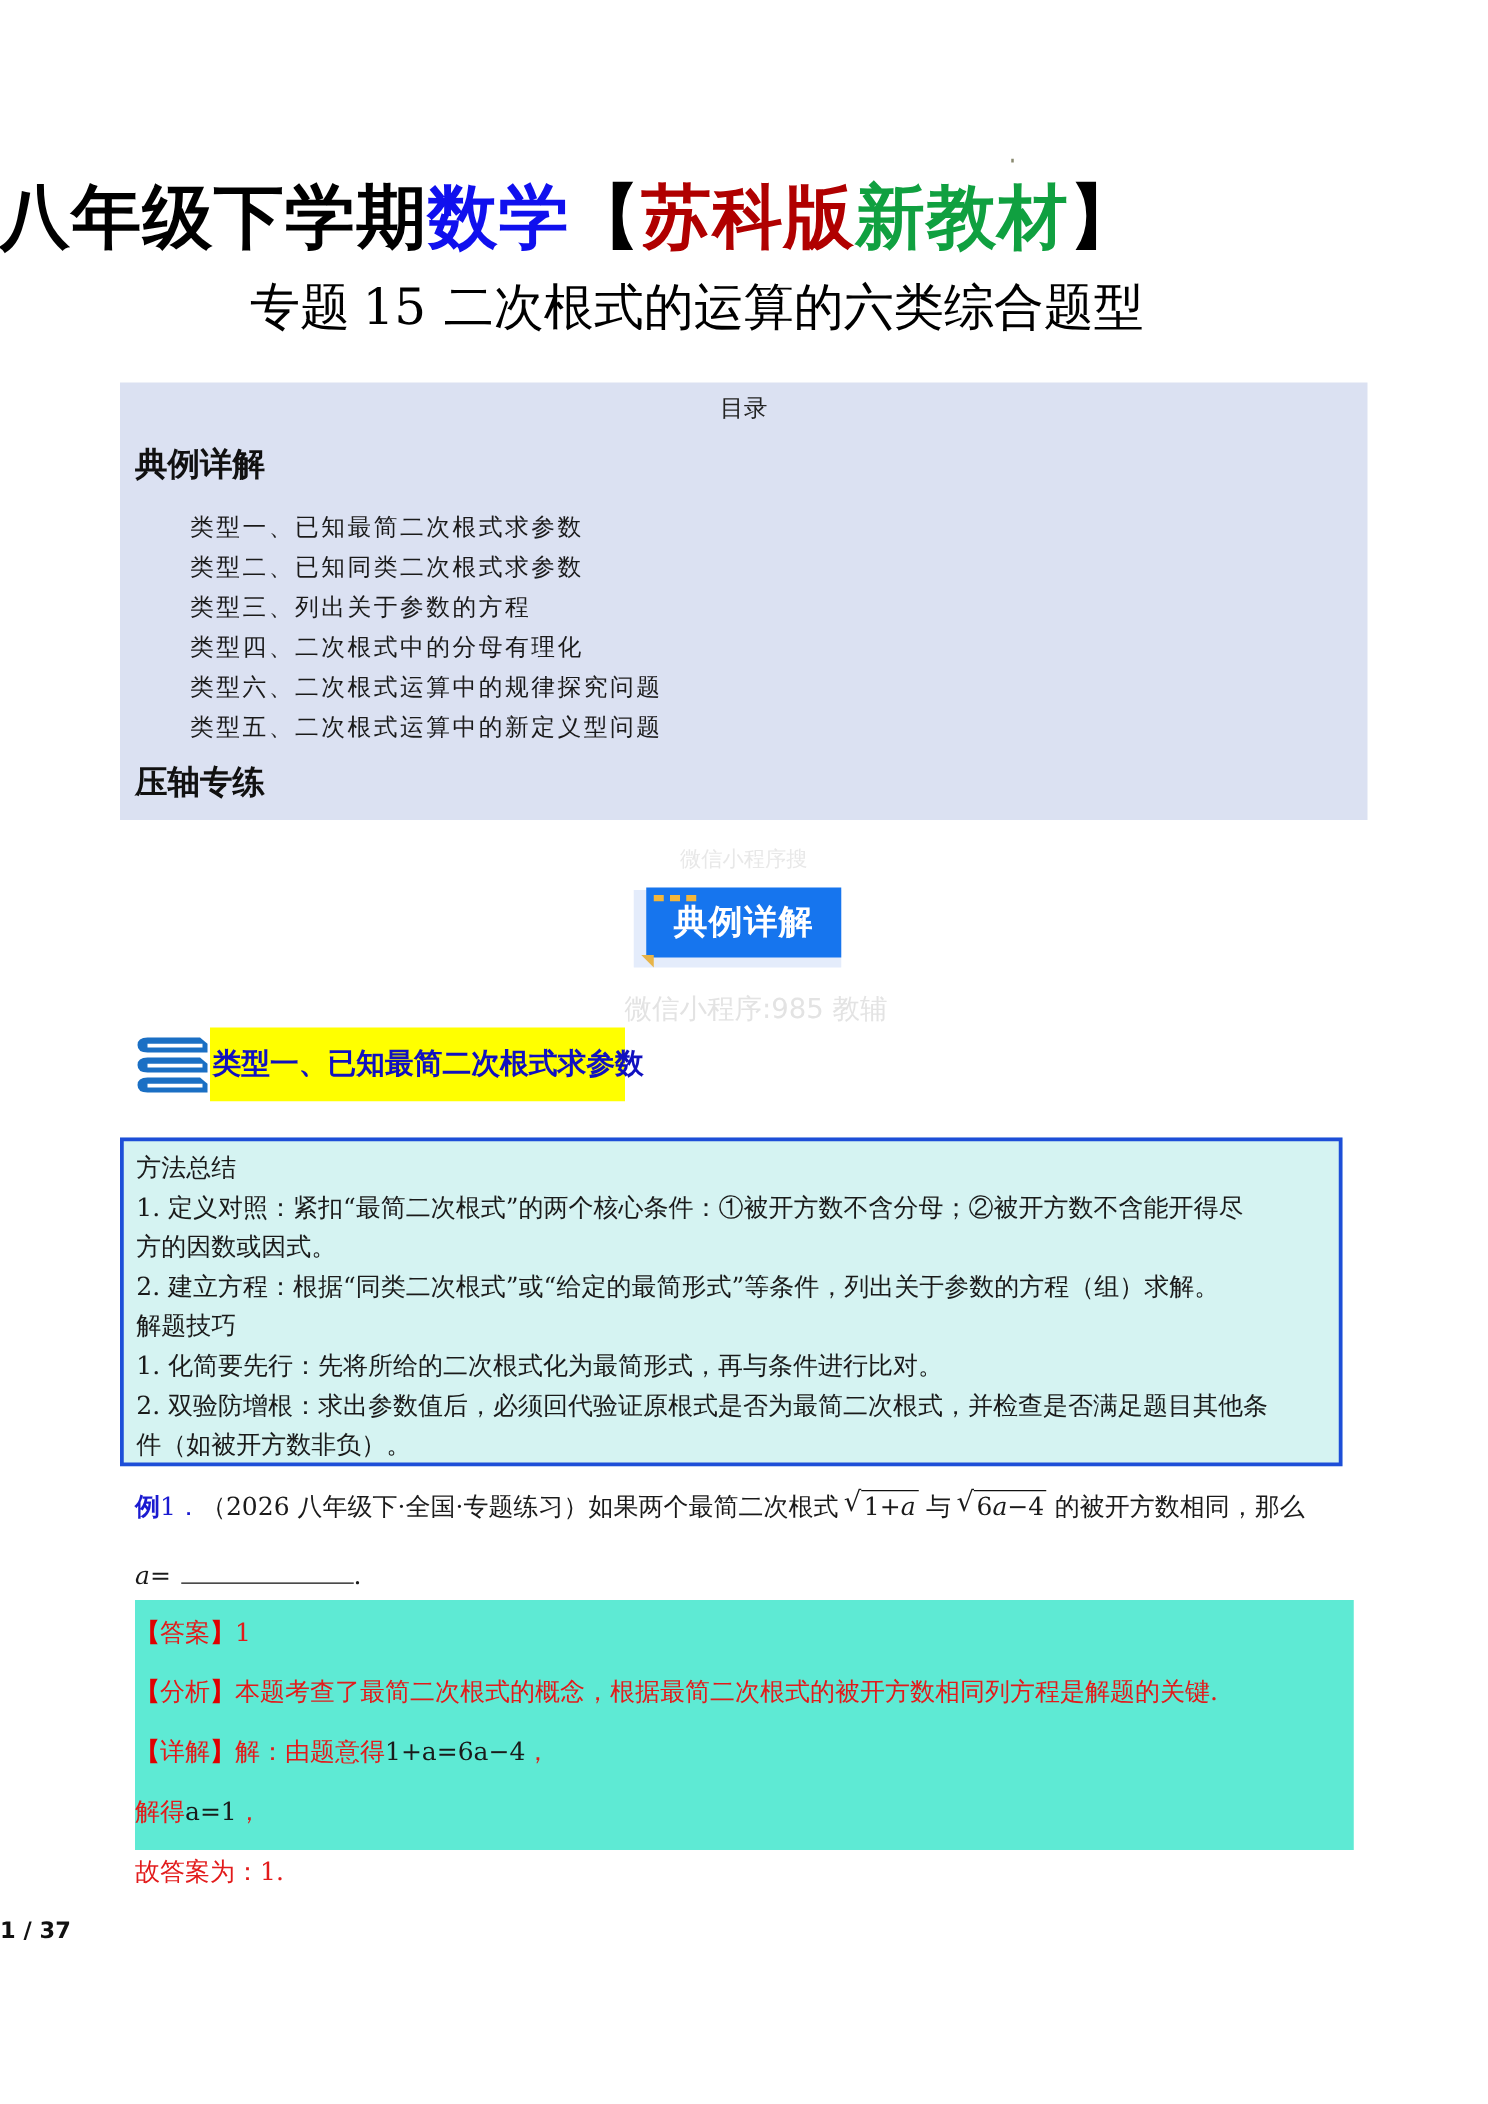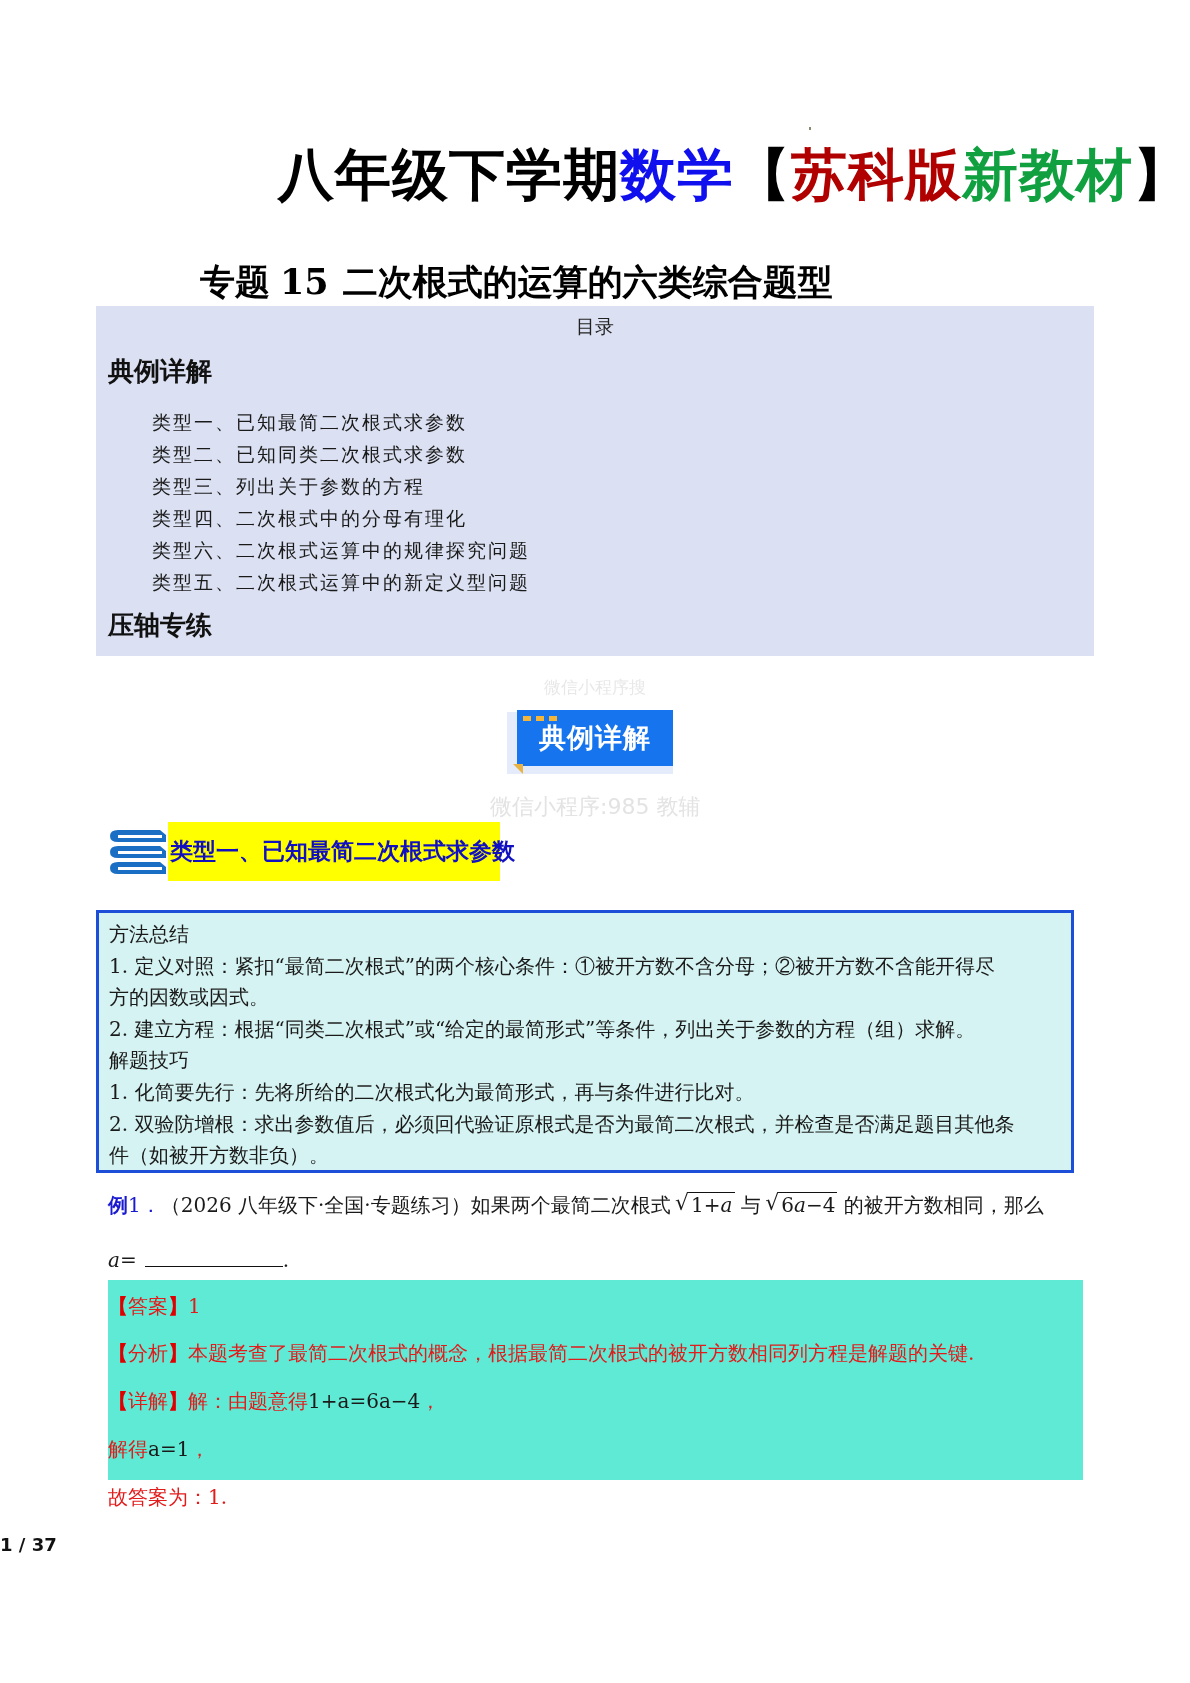--- a/index.html
+++ b/index.html
@@ -4,55 +4,55 @@
 <style>
   * { box-sizing: border-box; margin: 0; padding: 0; }
   html, body { width: 1190px; height: 1683px; background: #ffffff; overflow: hidden; }
   body { position: relative; font-family: "DejaVu Serif", "Liberation Serif", serif; color: #000; }
 
   .abs { position: absolute; }
 
   .stray-dot { left: 809px; top: 127px; width: 2px; height: 3px; background: #8a8a70; }
 
   .main-title {
-    left: 0; top: 140px; width: 1190px; text-align: right;
+    left: 0; top: 140px; width: 1190px; text-align: left;
     font-family: "DejaVu Sans", "Liberation Sans", sans-serif;
     font-weight: bold; font-size: 56px; line-height: 70px; letter-spacing: 1px;
     white-space: nowrap;
   }
   .main-title .c-black { color: #000000; }
   .main-title .c-blue { color: #1010ee; }
   .main-title .c-red { color: #b00000; }
   .main-title .c-green { color: #10a040; }
 
   .sub-title {
     left: 200px; top: 218px; width: 800px;
     font-family: "DejaVu Sans", "Liberation Sans", sans-serif;
-    font-weight: bold; font-size: 35px; line-height: 56px; white-space: nowrap; margin-top: 36px;
+    font-weight: normal; font-size: 40px; line-height: 56px; white-space: nowrap;
   }
   .sub-title .num { font-family: "DejaVu Serif", "Liberation Serif", serif; margin: 0 14px 0 10px; }
 
   
   .toc { left: 96px; top: 306px; width: 998px; height: 350px; background: #dbe1f2; }
   .toc-caption { position: absolute; left: 0; top: 8px; width: 100%; text-align: center; font-size: 19px; color: #222; }
   .toc-h { position: absolute; left: 12px; font-family: "DejaVu Sans", "Liberation Sans", sans-serif; font-weight: bold; font-size: 26px; color: #111; }
   .toc-h1 { top: 48px; }
   .toc-h2 { top: 302px; }
   .toc-list { position: absolute; left: 56px; top: 100px; list-style: none; }
   .toc-list li { font-size: 19px; line-height: 32px; height: 32px; color: #1a1a1a; letter-spacing: 2px; cursor: pointer; }
 
   
   .badge-watermark-top { left: 520px; top: 676px; width: 150px; text-align: center; font-size: 17px; color: #e8e8e8; font-family: "DejaVu Sans", sans-serif; }
   .badge-wrap { left: 495px; top: 700px; width: 190px; height: 78px; }
   .badge-shadow { position: absolute; left: 12px; top: 12px; width: 166px; height: 62px; background: #e4ecfb; }
   .badge { position: absolute; left: 22px; top: 10px; width: 156px; height: 56px; background: #1675ee; color: #fff; font-family: "DejaVu Sans", "Liberation Sans", sans-serif; font-weight: bold; font-size: 27px; line-height: 56px; text-align: center; letter-spacing: 1px; }
   .badge-dots { position: absolute; left: 28px; top: 6px; }
   .badge-dots span { display: inline-block; width: 8px; height: 5px; background: #f3b63a; margin-right: 5px; }
   .badge-fold { position: absolute; left: 18px; top: 64px; width: 0; height: 0; border-left: 10px solid transparent; border-top: 10px solid #e8b448; }
-  .badge-watermark { left: 490px; top: 792px; width: 220px; text-align: left; font-size: 22px; color: #e3e3e3; font-family: "DejaVu Sans", sans-serif; }
+  .badge-watermark { left: 490px; top: 792px; width: 220px; text-align: right; font-size: 22px; color: #e3e3e3; font-family: "DejaVu Sans", sans-serif; }
 
   
   .type-icon { left: 108px; top: 826px; width: 60px; height: 56px; }
   .type-heading { left: 168px; top: 822px; width: 332px; height: 59px; background: #ffff00; color: #1010c0; font-family: "DejaVu Sans", "Liberation Sans", sans-serif; font-weight: bold; font-size: 23px; line-height: 59px; padding-left: 2px; white-space: nowrap; }
 
   
   .method-box { left: 96px; top: 910px; width: 978px; height: 263px; background: #d5f3f2; border: 3px solid #1d4ed8; padding: 6px 10px 0 10px; }
   .method-box p { font-size: 20px; line-height: 31.6px; color: #1a1a1a; }
 
   

